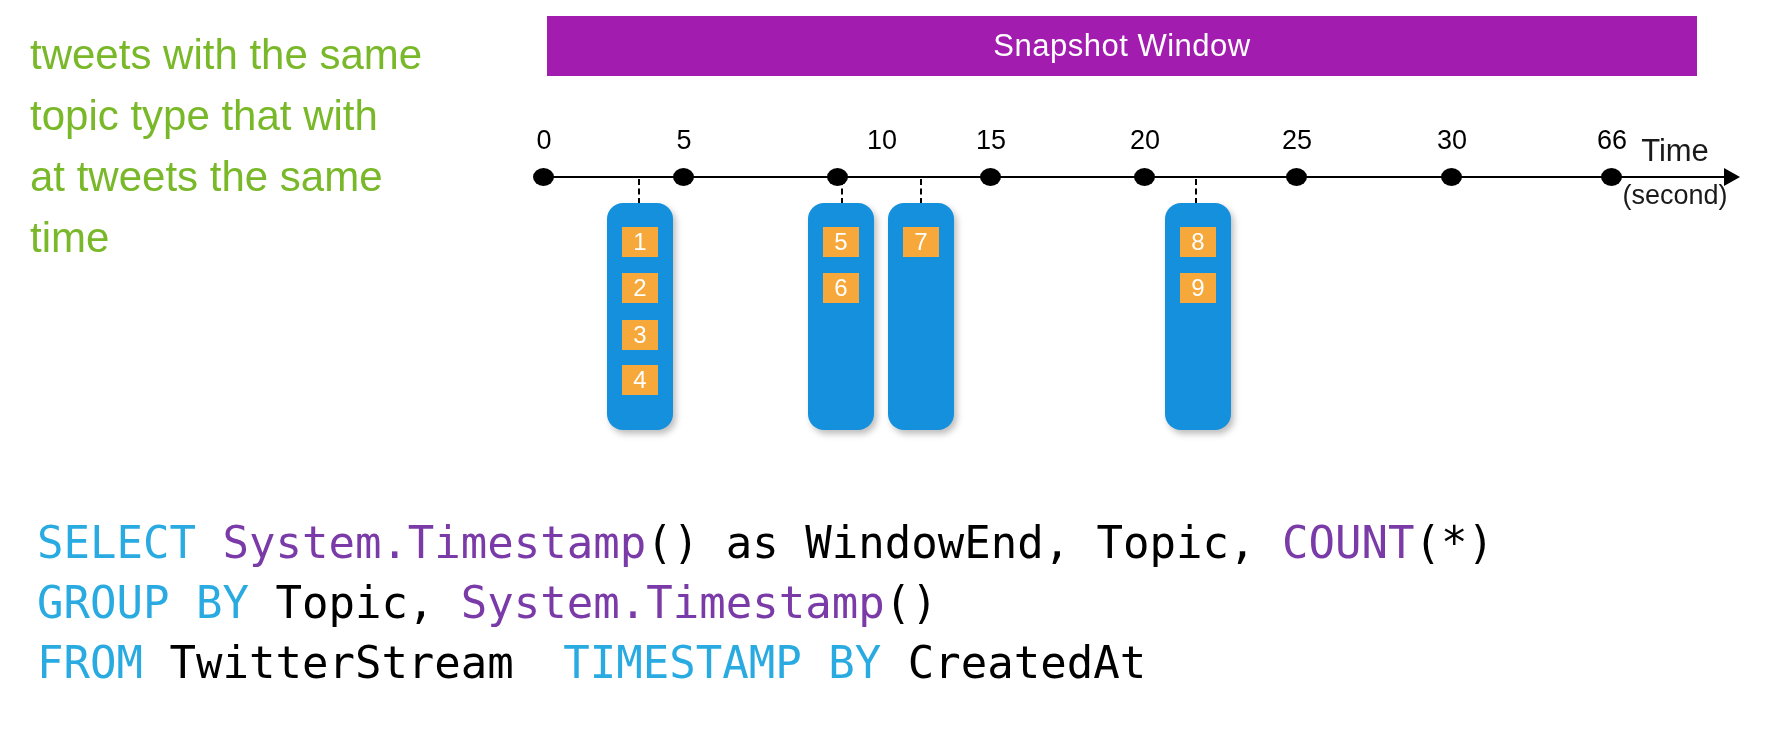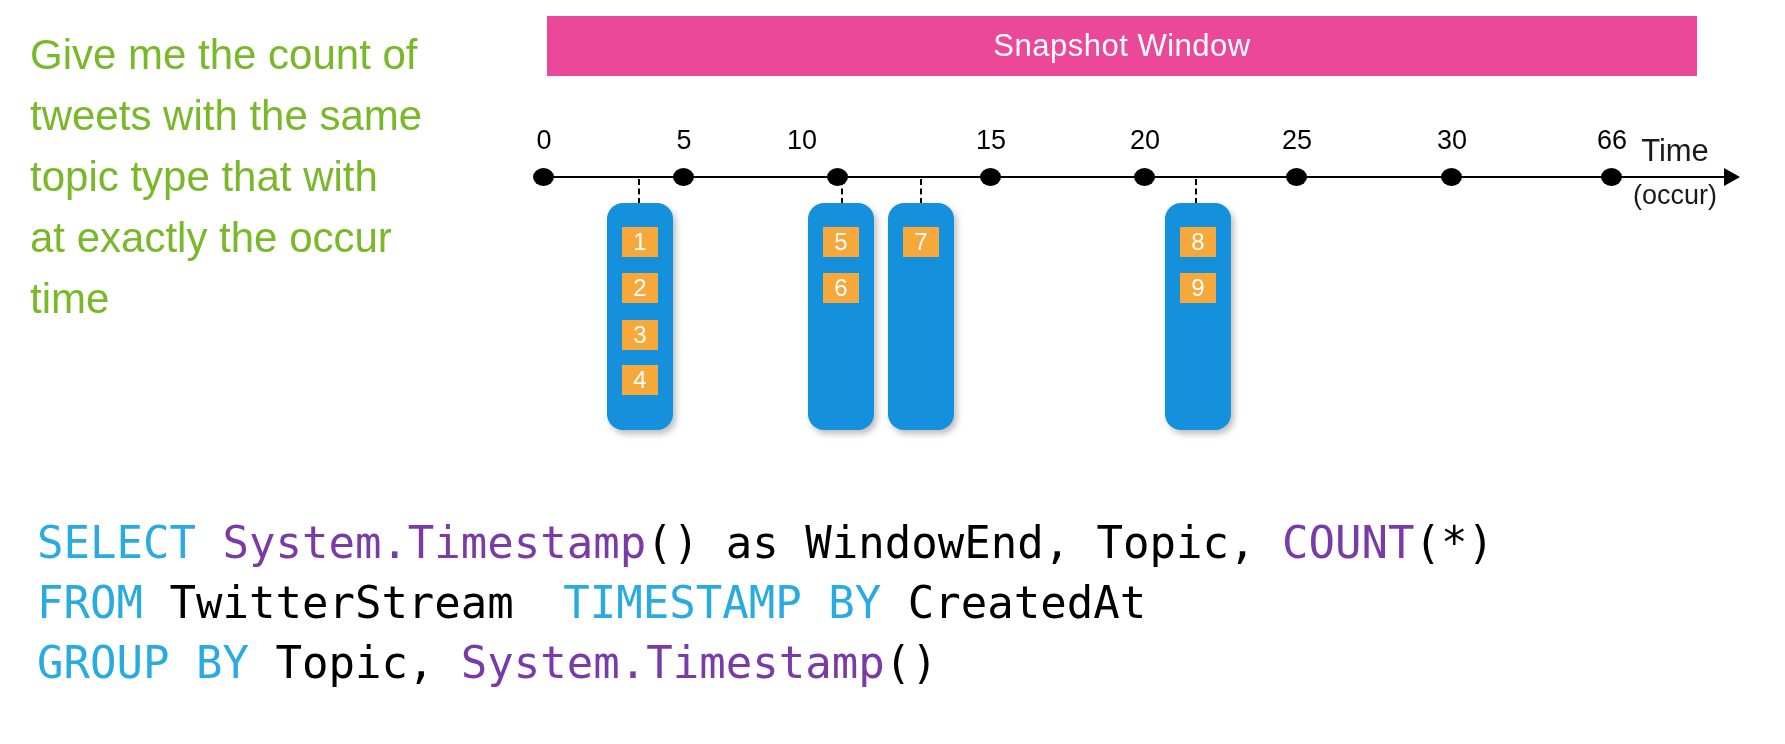--- a/index.html
+++ b/index.html
@@ -24,21 +24,21 @@
     color: #79B829;
   }
 
   
   .banner {
     position: absolute;
     left: 547px;
     top: 16px;
     width: 1150px;
     height: 60px;
-    background: #ec4899;
+    background: #a21caf;
     display: flex;
     align-items: center;
     justify-content: center;
   }
   .banner-label {
     color: #ffffff;
     font-size: 31px;
     font-weight: 300;
     letter-spacing: 0.5px;
   }
@@ -148,54 +148,53 @@
   .kw { color: #29ABE2; margin-left: 23px; }
   .fn { color: #7A3BA8; }
   .plain { color: #000000; }
 </style>
 </head>
 <body>
 
 <div class="stage">
 
   <div class="query-desc">
-    <div>Give me the count of</div>
     <div>tweets with the same</div>
     <div>topic type that with</div>
-    <div>at exactly the occur</div>
+    <div>at tweets the same</div>
     <div>time</div>
   </div>
 
   <div class="banner">
     <span class="banner-label">Snapshot Window</span>
   </div>
 
   <div class="axis-line"></div>
   <div class="axis-arrowhead"></div>
 
   <div class="tick-label" style="left:514px">0</div>
   <div class="tick-label" style="left:654px">5</div>
-  <div class="tick-label" style="left:772px">10</div>
+  <div class="tick-label" style="left:852px">10</div>
   <div class="tick-label" style="left:961px">15</div>
   <div class="tick-label" style="left:1115px">20</div>
   <div class="tick-label" style="left:1267px">25</div>
   <div class="tick-label" style="left:1422px">30</div>
   <div class="tick-label" style="left:1582px">66</div>
 
   <div class="tick-dot" style="left:533px"></div>
   <div class="tick-dot" style="left:673px"></div>
   <div class="tick-dot" style="left:827px"></div>
   <div class="tick-dot" style="left:980px"></div>
   <div class="tick-dot" style="left:1134px"></div>
   <div class="tick-dot" style="left:1286px"></div>
   <div class="tick-dot" style="left:1441px"></div>
   <div class="tick-dot" style="left:1601px"></div>
 
   <div class="time-label">Time</div>
-  <div class="second-label">(occur)</div>
+  <div class="second-label">(second)</div>
 
   <div class="dashed-connector" style="left:638px"></div>
   <div class="dashed-connector" style="left:841px"></div>
   <div class="dashed-connector" style="left:920px"></div>
   <div class="dashed-connector" style="left:1195px"></div>
 
   <div class="event-box" style="left:607px">
     <div class="event-square slot-0">1</div>
     <div class="event-square slot-1">2</div>
     <div class="event-square slot-2">3</div>
@@ -211,17 +210,17 @@
     <div class="event-square slot-0">7</div>
   </div>
 
   <div class="event-box" style="left:1165px">
     <div class="event-square slot-0">8</div>
     <div class="event-square slot-1">9</div>
   </div>
 
   <div class="code-block">
     <div class="code-line"><span class="kw">SELECT </span><span class="fn">System.Timestamp</span><span class="plain">() as WindowEnd, Topic, </span><span class="fn">COUNT</span><span class="plain">(*)</span></div>
+    <div class="code-line"><span class="kw">GROUP BY </span><span class="plain">Topic, </span><span class="fn">System.Timestamp</span><span class="plain">()</span></div>
     <div class="code-line"><span class="kw">FROM </span><span class="plain">TwitterStream </span><span class="kw">TIMESTAMP BY </span><span class="plain">CreatedAt</span></div>
-    <div class="code-line"><span class="kw">GROUP BY </span><span class="plain">Topic, </span><span class="fn">System.Timestamp</span><span class="plain">()</span></div>
   </div>
 
 </div>
 
 </body></html>

